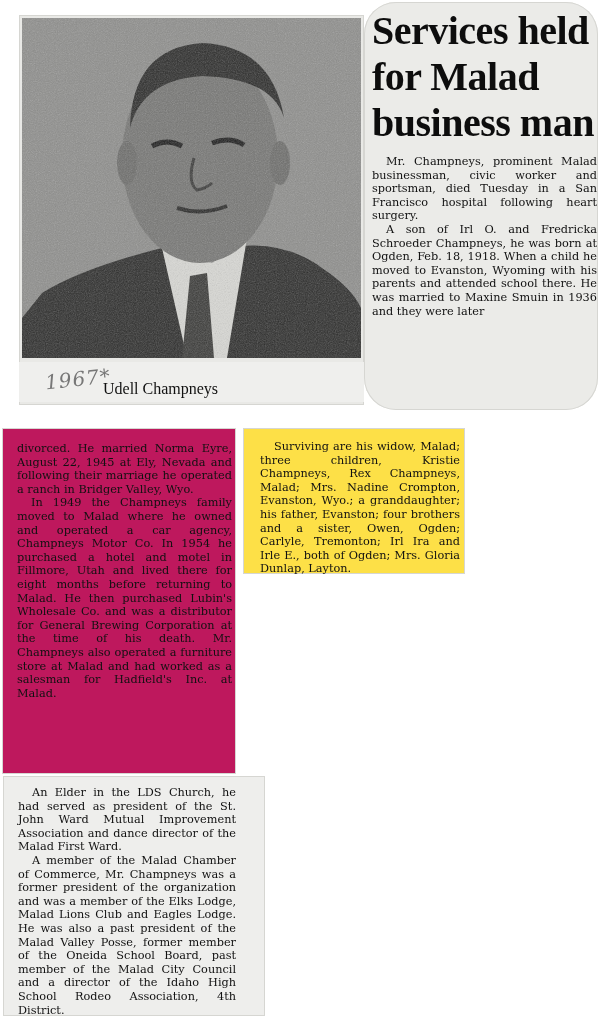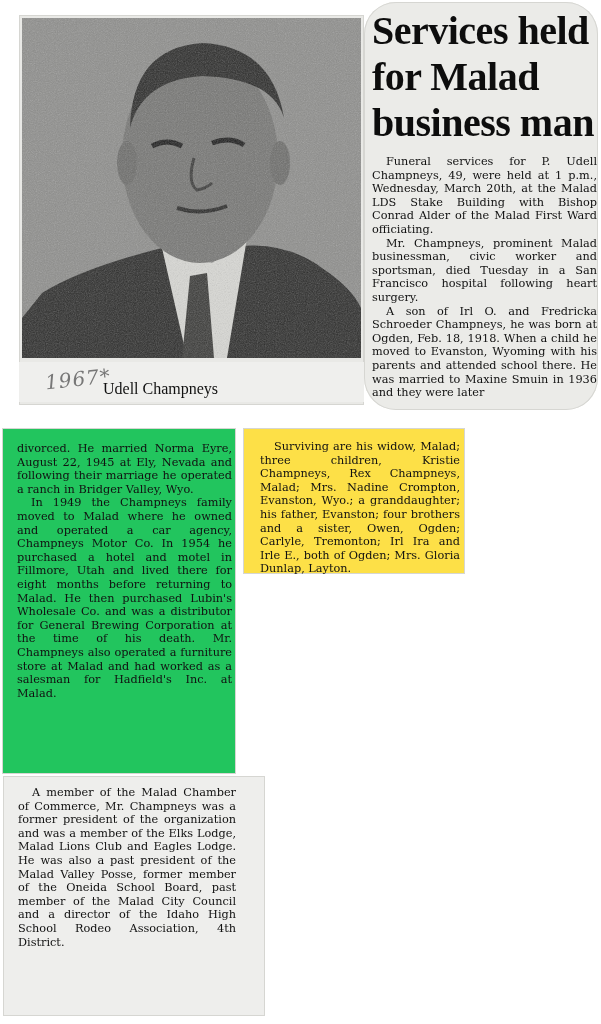--- a/index.html
+++ b/index.html
@@ -1,17 +1,17 @@
 <!DOCTYPE html>
 <html><head>
 <meta charset="utf-8">
 <style>
   html, body { margin:0; padding:0; background:#ffffff; }
   body { width:601px; height:1024px; position:relative; overflow:hidden; font-family:"DejaVu Serif", serif; color:#111; }
-  .clip { position:absolute; background:#22c55e; box-shadow: inset 0 0 0 1px #d6d6d2; }
+  .clip { position:absolute; background:#be185d; box-shadow: inset 0 0 0 1px #d6d6d2; }
   .photo-clip { left:19px; top:15px; width:345px; height:390px; background:#e9e9e6; }
   .photo { position:absolute; left:3px; top:3px; width:339px; height:340px; background:#8d8d8b; overflow:hidden; }
   .photo svg { width:100%; height:100%; display:block; }
   .caption-row { position:absolute; left:0; top:347px; width:345px; height:40px; background:#efefed; }
   .handwritten { position:absolute; left:26px; top:352px; font-family:"DejaVu Serif", serif; font-style:italic; font-size:20px; color:#777; transform:rotate(-6deg); letter-spacing:1px; }
   .caption { position:absolute; left:84px; top:365px; font-family:"Liberation Serif", serif; font-weight:normal; font-size:16px; color:#111; }
 
   .head-clip { left:364px; top:2px; width:234px; height:408px; background:#ebebe8;border-radius:32px; }
   .headline { position:absolute; left:8px; top:6px; width:222px; font-family:"Liberation Serif", serif; font-weight:bold; font-size:40px; line-height:46px; color:#0d0d0d; letter-spacing:-0.5px; }
   .col-text { font-family:"DejaVu Serif", serif; font-size:11.3px; line-height:13.6px; text-align:justify; color:#111; }
@@ -65,35 +65,35 @@
     </svg>
   </div>
   <div class="caption-row"></div>
   <div class="handwritten">1967*</div>
   <div class="caption">Udell Champneys</div>
 </div>
 
 <div class="clip head-clip">
   <div class="headline">Services held for Malad business man</div>
   <div class="col-text head-body">
-    <p>Funeral services for P. Udell Champneys, 49, were held at 1 p.m., Wednesday, March 20th, at the Malad LDS Stake Building with Bishop Conrad Alder of the Malad First Ward officiating.</p>
     <p>Mr. Champneys, prominent Malad businessman, civic worker and sportsman, died Tuesday in a San Francisco hospital following heart surgery.</p>
     <p>A son of Irl O. and Fredricka Schroeder Champneys, he was born at Ogden, Feb. 18, 1918. When a child he moved to Evanston, Wyoming with his parents and attended school there. He was married to Maxine Smuin in 1936 and they were later</p>
   </div>
 </div>
 
 <div class="clip c2-clip">
   <div class="col-text c2-body">
     <p style="text-indent:0">divorced. He married Norma Eyre, August 22, 1945 at Ely, Nevada and following their marriage he operated a ranch in Bridger Valley, Wyo.</p>
     <p>In 1949 the Champneys family moved to Malad where he owned and operated a car agency, Champneys Motor Co. In 1954 he purchased a hotel and motel in Fillmore, Utah and lived there for eight months before returning to Malad. He then purchased Lubin's Wholesale Co. and was a distributor for General Brewing Corporation at the time of his death. Mr. Champneys also operated a furniture store at Malad and had worked as a salesman for Hadfield's Inc. at Malad.</p>
   </div>
 </div>
 
 <div class="clip c3-clip">
   <div class="col-text c3-body">
+    <p>An Elder in the LDS Church, he had served as president of the St. John Ward Mutual Improvement Association and dance director of the Malad First Ward.</p>
     <p>A member of the Malad Chamber of Commerce, Mr. Champneys was a former president of the organization and was a member of the Elks Lodge, Malad Lions Club and Eagles Lodge. He was also a past president of the Malad Valley Posse, former member of the Oneida School Board, past member of the Malad City Council and a director of the Idaho High School Rodeo Association, 4th District.</p>
   </div>
 </div>
 
 <div class="clip c4-clip">
   <div class="col-text c4-body">
     <p>Surviving are his widow, Malad; three children, Kristie Champneys, Rex Champneys, Malad; Mrs. Nadine Crompton, Evanston, Wyo.; a granddaughter; his father, Evanston; four brothers and a sister, Owen, Ogden; Carlyle, Tremonton; Irl Ira and Irle E., both of Ogden; Mrs. Gloria Dunlap, Layton.</p>
   </div>
 </div>
 

